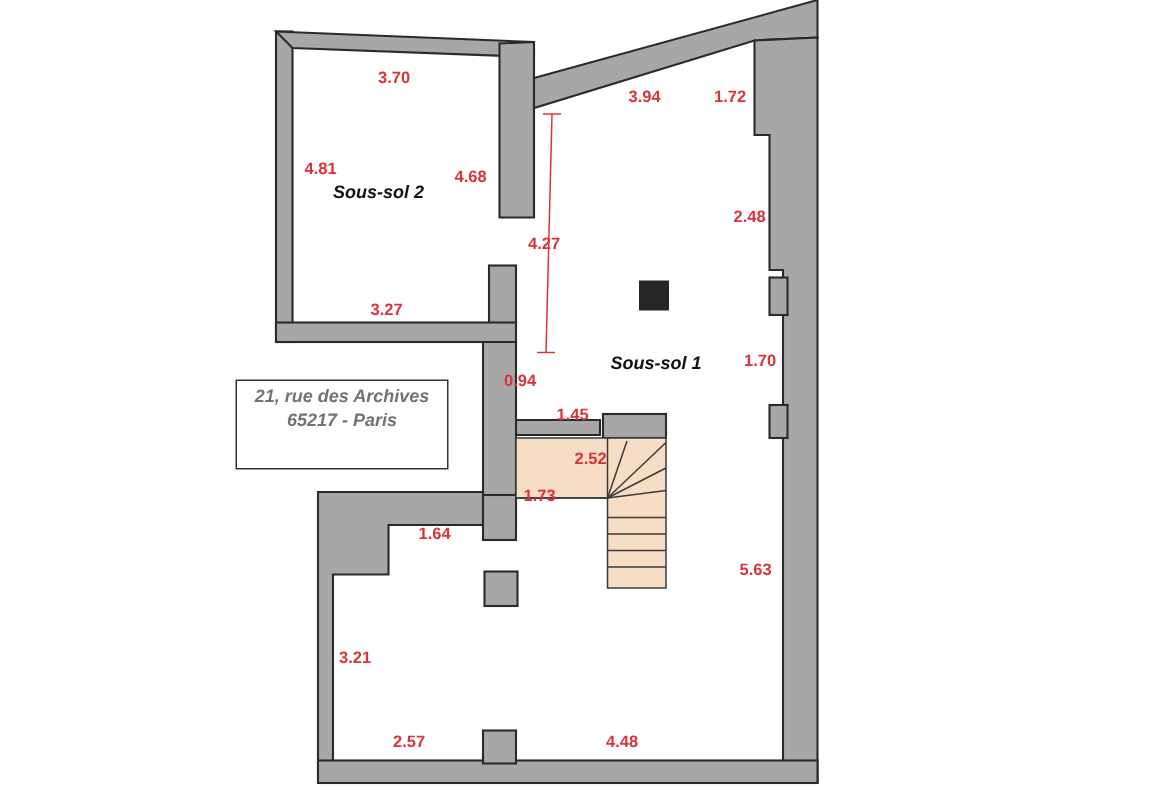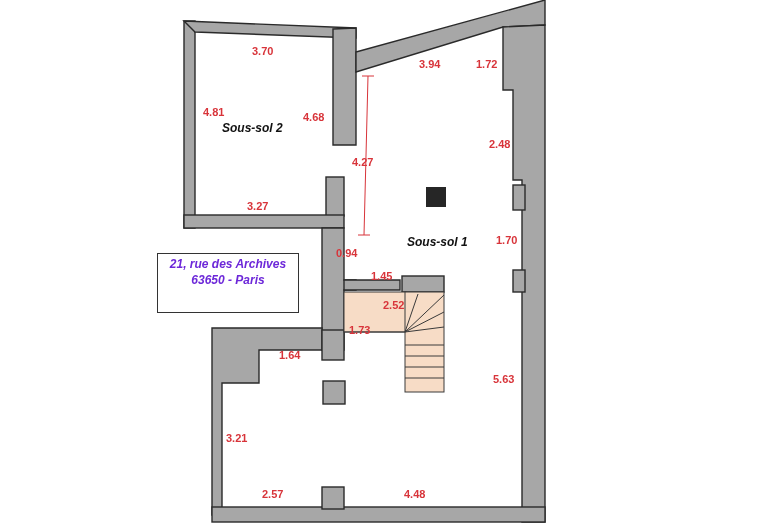--- a/index.html
+++ b/index.html
@@ -8,21 +8,21 @@
     svg { position: absolute; left: 0; top: 0; }
     .wall { fill: #a7a7a7; stroke: #2a2a2a; stroke-width: 1.4; }
     .pillar-dark { fill: #262626; }
     .stair { fill: #f7dcc6; stroke: #3a3a3a; stroke-width: 1; }
     .stair-line { stroke: #3a3a3a; stroke-width: 1; }
     .dim { fill: #d8343a; font-weight: bold; font-size: 11px; font-family: "Liberation Sans", sans-serif; }
     .dimline { stroke: #d8343a; stroke-width: 1; }
     .room { fill: #111; font-weight: bold; font-style: italic; font-size: 12px; font-family: "Liberation Sans", sans-serif; }
     .addr { position: absolute; left: 157px; top: 253px; width: 140px; height: 56px;
             border: 1px solid #333; background: #fff; text-align: center;
-            font-size: 12px; font-weight: bold; color: #6d28d9; line-height: 16px; padding-top: 2px; }
+            font-size: 12px; font-weight: bold; color: #737373; line-height: 16px; padding-top: 2px; }
     .addr .it { font-style: italic; }
   </style>
 </head>
 <body>
 
 <svg width="768" height="528" viewBox="0 0 768 528">
 
   <g>
 
     <rect class="wall" x="184" y="21" width="11" height="207"></rect>
@@ -92,14 +92,14 @@
   <text class="dim" x="349" y="334">1.73</text>
   <text class="dim" x="279" y="359">1.64</text>
   <text class="dim" x="493" y="383">5.63</text>
   <text class="dim" x="226" y="442">3.21</text>
   <text class="dim" x="262" y="498">2.57</text>
   <text class="dim" x="404" y="498">4.48</text>
 </svg>
 
 <div class="addr">
   <div class="it">21, rue des Archives</div>
-  <div class="it">63650 - Paris</div>
+  <div class="it">65217 - Paris</div>
 </div>
 
 </body></html>

